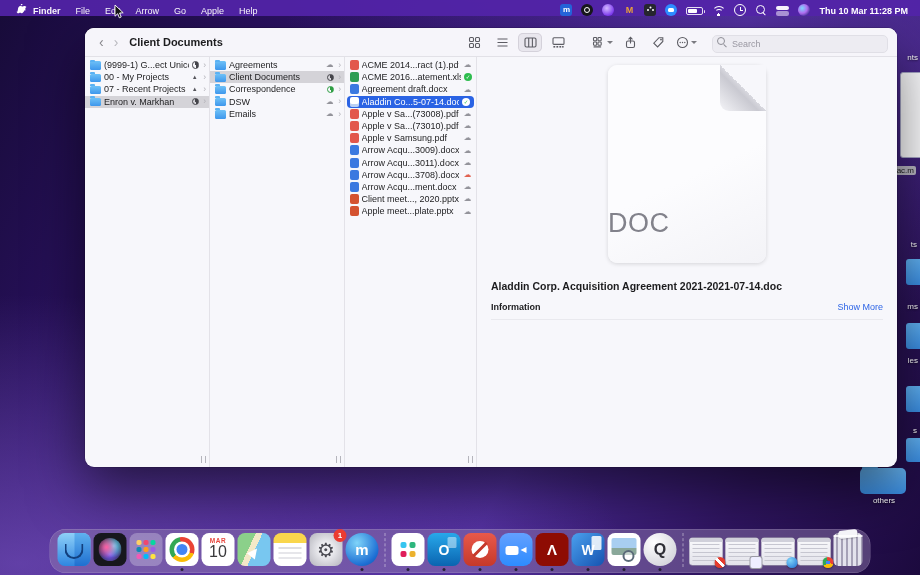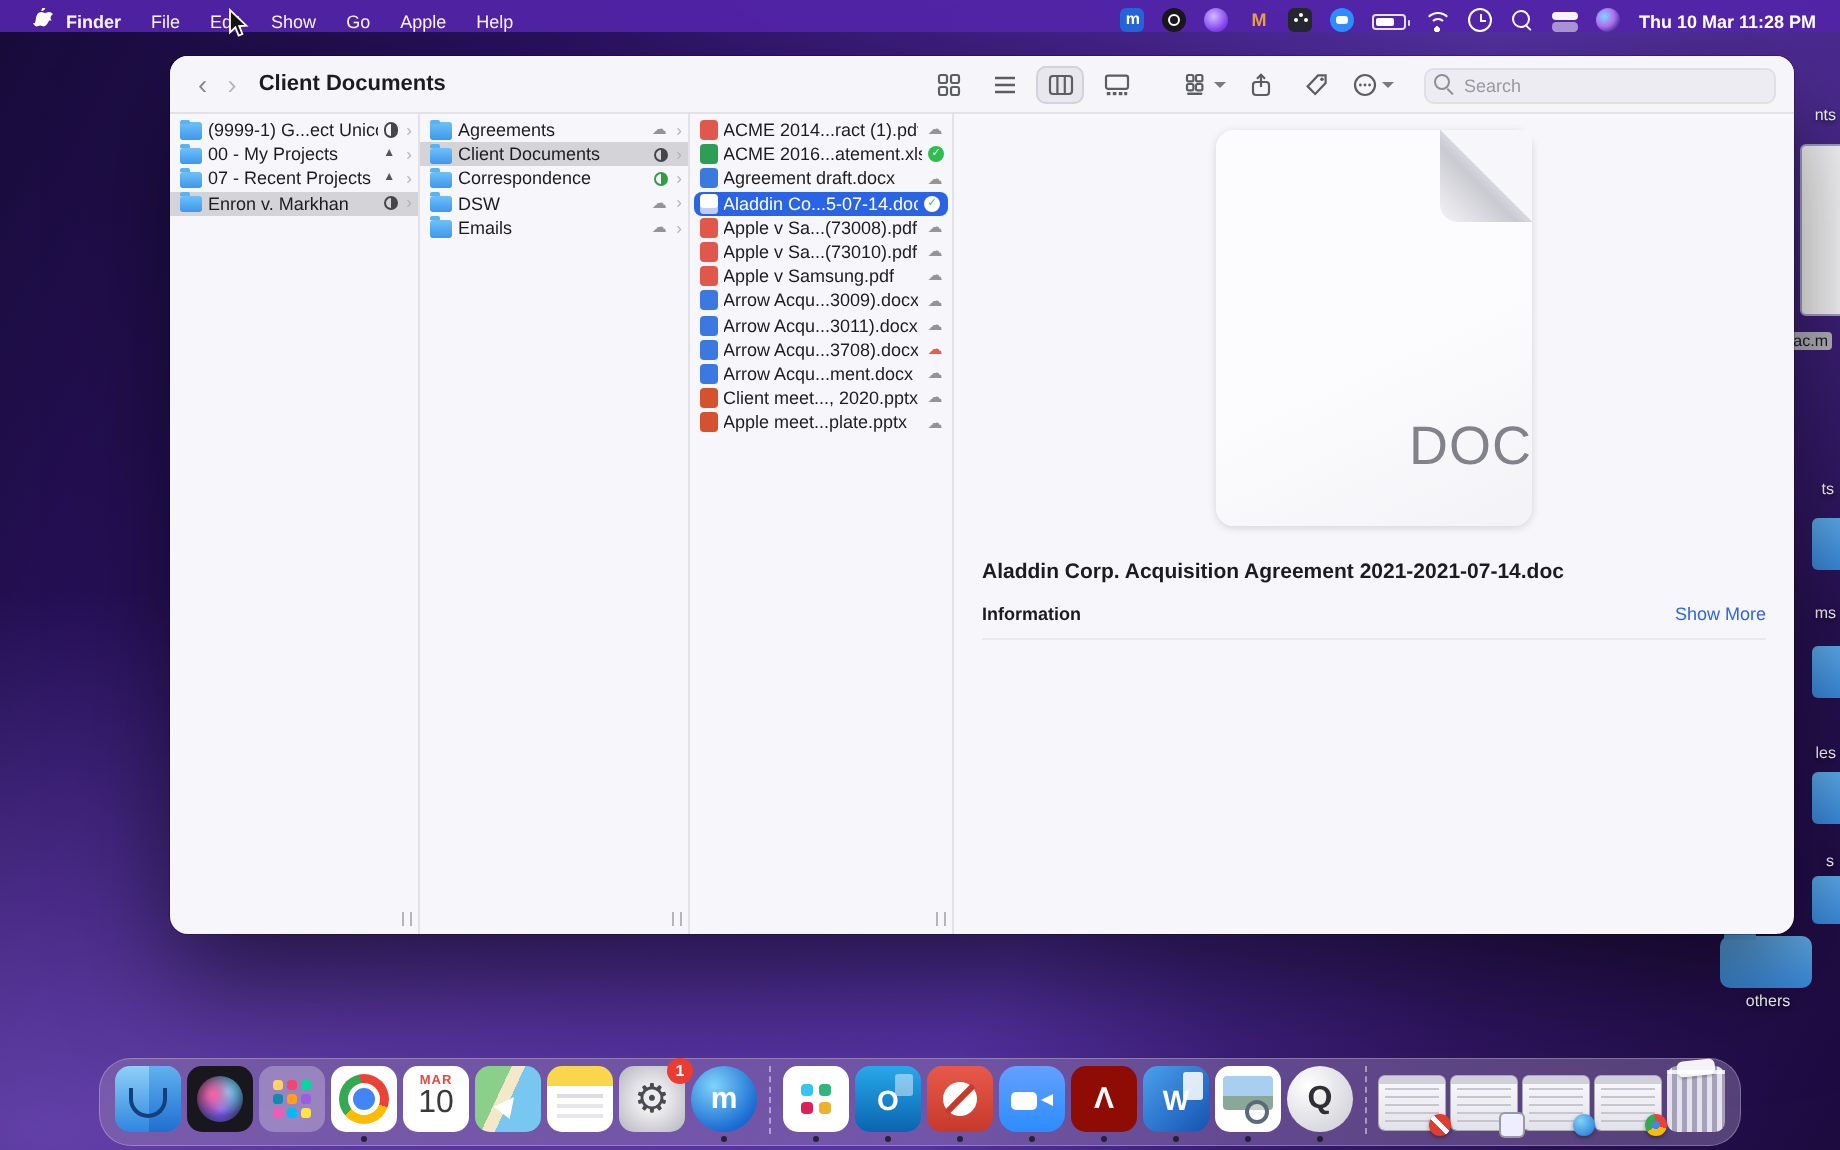--- a/index.html
+++ b/index.html
@@ -105,21 +105,21 @@
   .h1 { left:116px; } .h2 { left:251px; } .h3 { left:383px; }
 
   
   .preview { flex:1; min-width:0; padding-top:8px; }
   .doc-page { position:relative; width:158px; height:198px; margin:0 auto; border-radius:9px;
     background:linear-gradient(155deg,#fcfcfe 55%,#f3f3f7); box-shadow:0 1px 4px rgba(0,0,0,.14); }
   .doc-page::before { content:''; position:absolute; top:0; right:0; width:46px; height:46px;
     background:linear-gradient(to bottom left, #f7f7fb 0 50%, transparent 50%); }
   .doc-page::after { content:''; position:absolute; top:0; right:0; width:46px; height:46px; border-bottom-left-radius:9px;
     background:linear-gradient(to bottom left, transparent 0 50%, #d8d8df 50%, #c9c9d1 58%, #efeff3 95%); }
-  .doc-label { position:absolute; left:0; right:0; bottom:24px; text-align:right; font-size:27px; font-weight:500; color:#82828b; letter-spacing:.5px; }
+  .doc-label { position:absolute; left:0; right:0; bottom:24px; text-align:left; font-size:27px; font-weight:500; color:#82828b; letter-spacing:.5px; }
   .fname { margin:17px 14px 0; font-size:10.5px; font-weight:700; color:#1c1c1e; white-space:nowrap; overflow:hidden; }
   .fmeta { margin:4px 14px 0; font-size:9px; color:#8a8a90; }
   .inforow { margin:10px 14px 0; display:flex; justify-content:space-between; align-items:center; padding-bottom:7px; border-bottom:1px solid #e9e9ee; }
   .ilabel { font-size:9px; font-weight:700; color:#1c1c1e; }
   .showmore { font-size:9px; color:#2e65e6; cursor:default; }
 
   
   .desktop-edge { position:absolute; inset:0; z-index:1; }
   .edge { position:absolute; font-size:8px; color:#fff; text-shadow:0 1px 2px rgba(0,0,0,.6); white-space:nowrap; }
   .edge-file { background:#fafafc; border:1.5px solid #a5a5c5; border-radius:3px; }
@@ -127,21 +127,21 @@
   .edge-folder { width:14px; height:26px; background:linear-gradient(180deg,#5fb0f2,#3a8de2); border-radius:3px 0 0 3px; }
   .edge-folder-large { width:46px; height:26px; background:linear-gradient(180deg,#66b5f4,#3a8de2); border-radius:5px; }
   .edge-folder-large::before { content:''; position:absolute; top:-2.5px; left:2px; width:16px; height:4px; border-radius:2px 2px 0 0; background:#58acf0; }
   .edge-0 { right:2px; top:53px; }
   .edge-1 { right:-8px; top:72px; width:28px; height:86px; }
   .edge-2 { right:4px; top:166px; }
   .edge-3 { right:3px; top:240px; }
   .edge-4 { right:0; top:259px; }
   .edge-5 { right:2px; top:302px; }
   .edge-6 { right:0; top:323px; }
-  .edge-7 { right:2px; top:372px; }
+  .edge-7 { right:2px; top:356px; }
   .edge-8 { right:0; top:386px; }
   .edge-9 { right:3px; top:426px; }
   .edge-10 { right:0; top:438px; height:24px; }
   .edge-11 { right:14px; top:468px; }
   .edge-12 { right:10px; top:496px; width:52px; text-align:center; }
 
   
   .dock { position:absolute; left:50%; transform:translateX(-50%); bottom:2px; height:44px; z-index:20;
     display:flex; align-items:flex-start; gap:3px; padding:4px 8px; border-radius:16px;
     background:rgba(150,128,180,.45); box-shadow:inset 0 0 0 .5px rgba(255,255,255,.25); }
@@ -220,21 +220,21 @@
 <div class="stage">
 
   <div class="menubar">
     <svg class="apple-svg" viewBox="0 0 14 16">
       <path d="M9.5 0c.1 1-.3 2-.9 2.7-.6.7-1.6 1.3-2.5 1.2-.1-1 .4-2 .9-2.6C7.6.6 8.7.1 9.5 0zM12.6 12c-.4 1-.6 1.4-1.2 2.3-.8 1.2-1.9 2.7-3.2 2.7-1.2 0-1.5-.8-3.1-.8-1.6 0-2 .8-3.2.8C.6 17-.4 15.6-1.2 14.4h1.5C1.6 12.4 1 9 2.3 7c.9-1.4 2.3-2.2 3.6-2.2 1.4 0 2.2.8 3.3.8 1.1 0 1.8-.8 3.3-.8 1.2 0 2.5.7 3.4 1.8-3 1.6-2.5 5.9.7 5.4z" transform="translate(1.2 -1) scale(0.78)"></path>
     </svg>
     <div class="menus">
         <span class="menu-item menu-app">Finder</span>
         <span class="menu-item">File</span>
         <span class="menu-item">Edit</span>
-        <span class="menu-item">Show</span>
+        <span class="menu-item">Arrow</span>
         <span class="menu-item">Go</span>
         <span class="menu-item">Apple</span>
         <span class="menu-item">Help</span>
       </div>
     <div class="mstatus">
         <span class="mi mi-mattermost">m</span>
         <span class="mi mi-loom"></span>
         <span class="mi mi-swirl"></span>
         <span class="mi mi-m-letter">M</span>
         <span class="mi mi-controller"></span>

